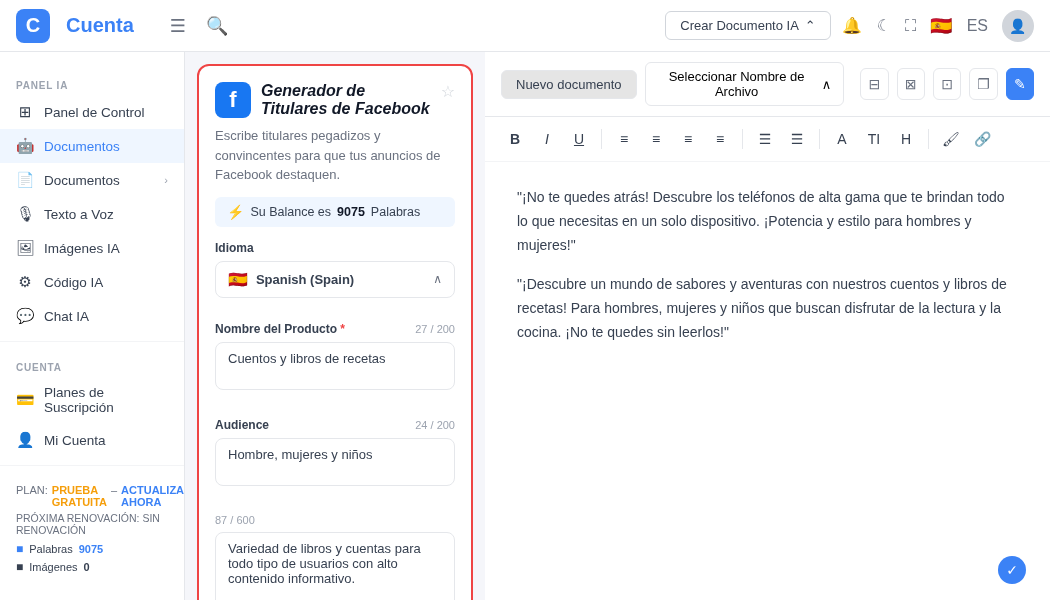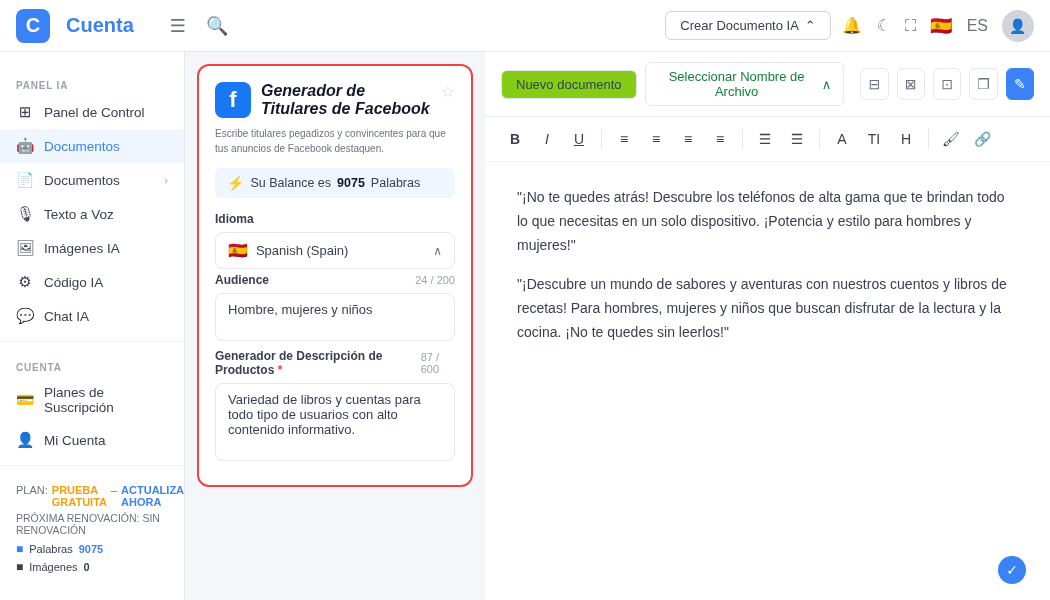--- a/index.html
+++ b/index.html
@@ -76,65 +76,65 @@
       padding: 16px; margin-bottom: 14px;
     }
     .card-header { display: flex; align-items: flex-start; gap: 10px; margin-bottom: 8px; }
     .fb-icon {
       width: 36px; height: 36px; background: #1877f2; border-radius: 8px;
       display: flex; align-items: center; justify-content: center;
       color: #fff; font-weight: 900; font-size: 22px; flex-shrink: 0;
     }
     .card-title { font-size: 16px; font-weight: 700; color: #111827; flex: 1; font-style: italic; }
     .star-icon { color: #d1d5db; font-size: 16px; cursor: pointer; }
-    .card-desc { font-size: 10px; color: #6b7280; margin-bottom: 12px; line-height: 1.5; }
+    .card-desc { font-size: 13px; color: #6b7280; margin-bottom: 12px; line-height: 1.5; }
     .balance-bar {
       background: #eff6ff; border-radius: 6px; padding: 7px 12px;
       font-size: 12.5px; color: #374151; display: flex; align-items: center; gap: 6px; margin-bottom: 14px;
     }
     .balance-bolt { color: #3b82f6; font-size: 14px; }
     .balance-num { font-weight: 700; color: #111827; }
 
     .field-label {
       font-size: 12px; font-weight: 600; color: #374151; margin-bottom: 6px;
       display: flex; align-items: center; justify-content: space-between;
     }
     .field-label .req { color: #ef4444; }
     .field-label .char-count { color: #9ca3af; font-weight: 400; font-size: 11px; }
-    .field-section { margin-bottom: 4px; }
+    .field-section { margin-bottom: 24px; }
 
     .lang-select {
       border: 1px solid #e5e7eb; border-radius: 8px; padding: 8px 12px;
       display: flex; align-items: center; gap: 8px; cursor: pointer;
       background: #fff; font-size: 13px; color: #374151;
     }
     .lang-select .flag-sm { font-size: 16px; }
-    .lang-select .lang-text { flex: 1; }
+    .lang-select .lang-text { flex: 1; font-weight: bold; }
     .lang-select .chev { color: #6b7280; font-size: 12px; }
 
     .text-input {
       width: 100%; border: 1px solid #e5e7eb; border-radius: 8px;
       padding: 8px 12px; font-size: 13px; color: #374151; resize: none;
       font-family: inherit; outline: none; background: #fff;
     }
 
     
     .right-panel { flex: 1; display: flex; flex-direction: column; background: #fff; }
     .right-toolbar {
       display: flex; align-items: center; gap: 8px;
       padding: 10px 16px; border-bottom: 1px solid #e5e7eb; flex-shrink: 0;
     }
     .doc-name-btn {
-      background: #84cc16; border: 1px solid #e5e7eb; border-radius: 6px;
+      background: #e5e5e5; border: 1px solid #e5e7eb; border-radius: 6px;
       padding: 6px 14px; font-size: 13px; color: #374151; cursor: pointer;
       white-space: nowrap;
     }
     .sel-name-btn {
       background: #fff; border: 1px solid #e5e7eb; border-radius: 6px;
-      padding: 6px 12px; font-size: 13px; color: #15803d; cursor: pointer;
+      padding: 6px 12px; font-size: 13px; color: #000000; cursor: pointer;
       display: flex; align-items: center; gap: 6px;
     }
     .toolbar-spacer { flex: 1; }
     .toolbar-icon-btn {
       width: 32px; height: 32px; border: 1px solid #e5e7eb; border-radius: 6px;
       display: flex; align-items: center; justify-content: center;
       cursor: pointer; color: #6b7280; font-size: 14px; background: #fff;
     }
     .toolbar-icon-btn.active { background: #3b82f6; color: #fff; border-color: #3b82f6; }
 
@@ -277,36 +277,40 @@
             <span>Idioma</span>
           </div>
           <div class="lang-select">
             <span class="flag-sm">🇪🇸</span>
             <span class="lang-text">Spanish (Spain)</span>
             <span class="chev">∧</span>
           </div>
         </div>
 
         <div class="field-section">
+          <div class="field-label">
+            <span>
+              <span>Nombre del Producto</span>
+              <span class="req">*</span>
+            </span>
+            <span class="char-count">27 / 200</span>
+          </div>
+          <textarea class="text-input" rows="2" style="">Cuentos y libros de recetas</textarea>
         </div>
 
         <div class="field-section">
           <div class="field-label">
             <span>Audience</span>
             <span class="char-count">24 / 200</span>
           </div>
           <textarea class="text-input" rows="2" style="">Hombre, mujeres y niños</textarea>
         </div>
 
         <div class="field-section" style="position:relative;">
           <div class="field-label">
-            <span>
-              <span>Generador de Descripción de Productos</span>
-              <span class="req">*</span>
-            </span>
             <span class="char-count">87 / 600</span>
           </div>
           <textarea class="text-input" rows="4" style="">Variedad de libros y cuentas para todo tipo de usuarios con alto contenido informativo.</textarea>
           
         </div>
 
       </div>
     </div>
 
     <div class="right-panel-wrap">

